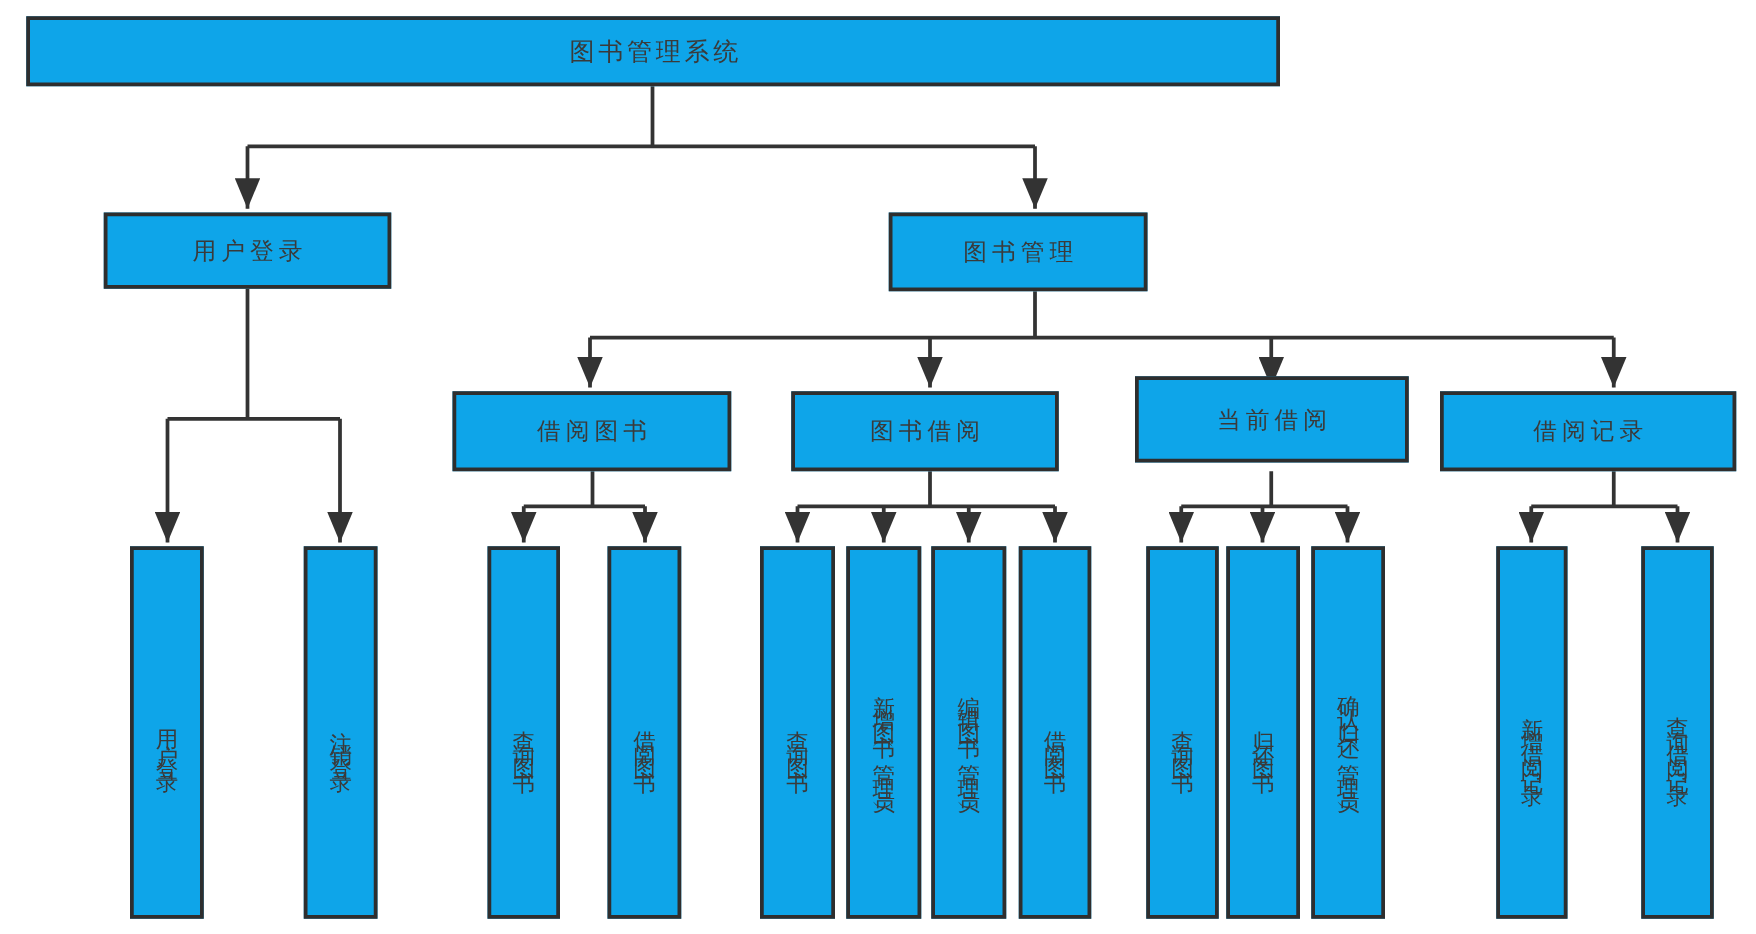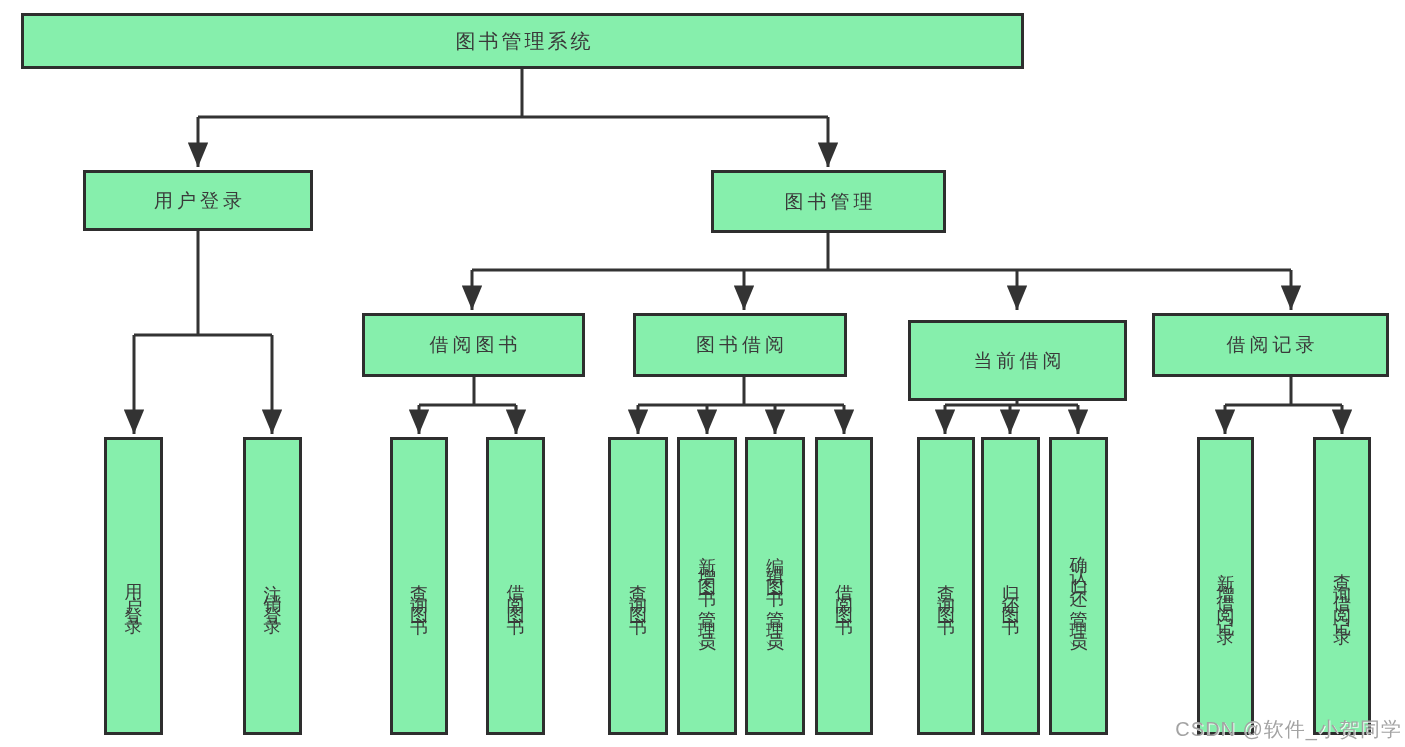--- a/index.html
+++ b/index.html
@@ -7,21 +7,21 @@
     position:relative;
     width:1405px;height:747px;
     background:#ffffff;
     overflow:hidden;
     font-family:"Liberation Sans", sans-serif;
   }
   svg.connectors{position:absolute;left:0;top:0;z-index:1;}
   .node{
     position:absolute;
     box-sizing:border-box;
-    background:#86efac;
+    background:#0ea5e9;
     border:3px solid #2e2e2e;
     display:flex;align-items:center;justify-content:center;
     z-index:2;
     color:#3a3a3a;
   }
   .node .htext{
     font-size:19px;
     letter-spacing:4px;
     padding-left:4px;
     color:#3a3a3a;
@@ -96,31 +96,31 @@
     </g>
   </svg>
 
   <div class="node root" style="left:21px;top:13px;width:1003px;height:56px">
     <span class="htext">图书管理系统</span>
   </div>
 
   <div class="node" style="left:83px;top:170px;width:230px;height:61px">
     <span class="htext">用户登录</span>
   </div>
-  <div class="node" style="left:711px;top:170px;width:235px;height:63px">
+  <div class="node" style="left:711px;top:170px;width:207px;height:63px">
     <span class="htext">图书管理</span>
   </div>
 
   <div class="node" style="left:362px;top:313px;width:223px;height:64px">
     <span class="htext">借阅图书</span>
   </div>
   <div class="node" style="left:633px;top:313px;width:214px;height:64px">
     <span class="htext">图书借阅</span>
   </div>
-  <div class="node" style="left:908px;top:320px;width:219px;height:81px">
+  <div class="node" style="left:908px;top:301px;width:219px;height:69px">
     <span class="htext">当前借阅</span>
   </div>
   <div class="node" style="left:1152px;top:313px;width:237px;height:64px">
     <span class="htext">借阅记录</span>
   </div>
 
   <div class="node leaf" style="left:104px;top:437px;width:59px;height:298px">
     <span class="vtext">用户登录</span>
   </div>
   <div class="node leaf" style="left:243px;top:437px;width:59px;height:298px">
@@ -157,15 +157,14 @@
     <span class="vtext">确认归还（管理员）</span>
   </div>
 
   <div class="node leaf" style="left:1197px;top:437px;width:57px;height:298px">
     <span class="vtext">新增借阅记录</span>
   </div>
   <div class="node leaf" style="left:1313px;top:437px;width:58px;height:298px">
     <span class="vtext">查询借阅记录</span>
   </div>
 
-  <div class="watermark">CSDN @软件_小贺同学</div>
 
 </div>
 
 </body></html>

